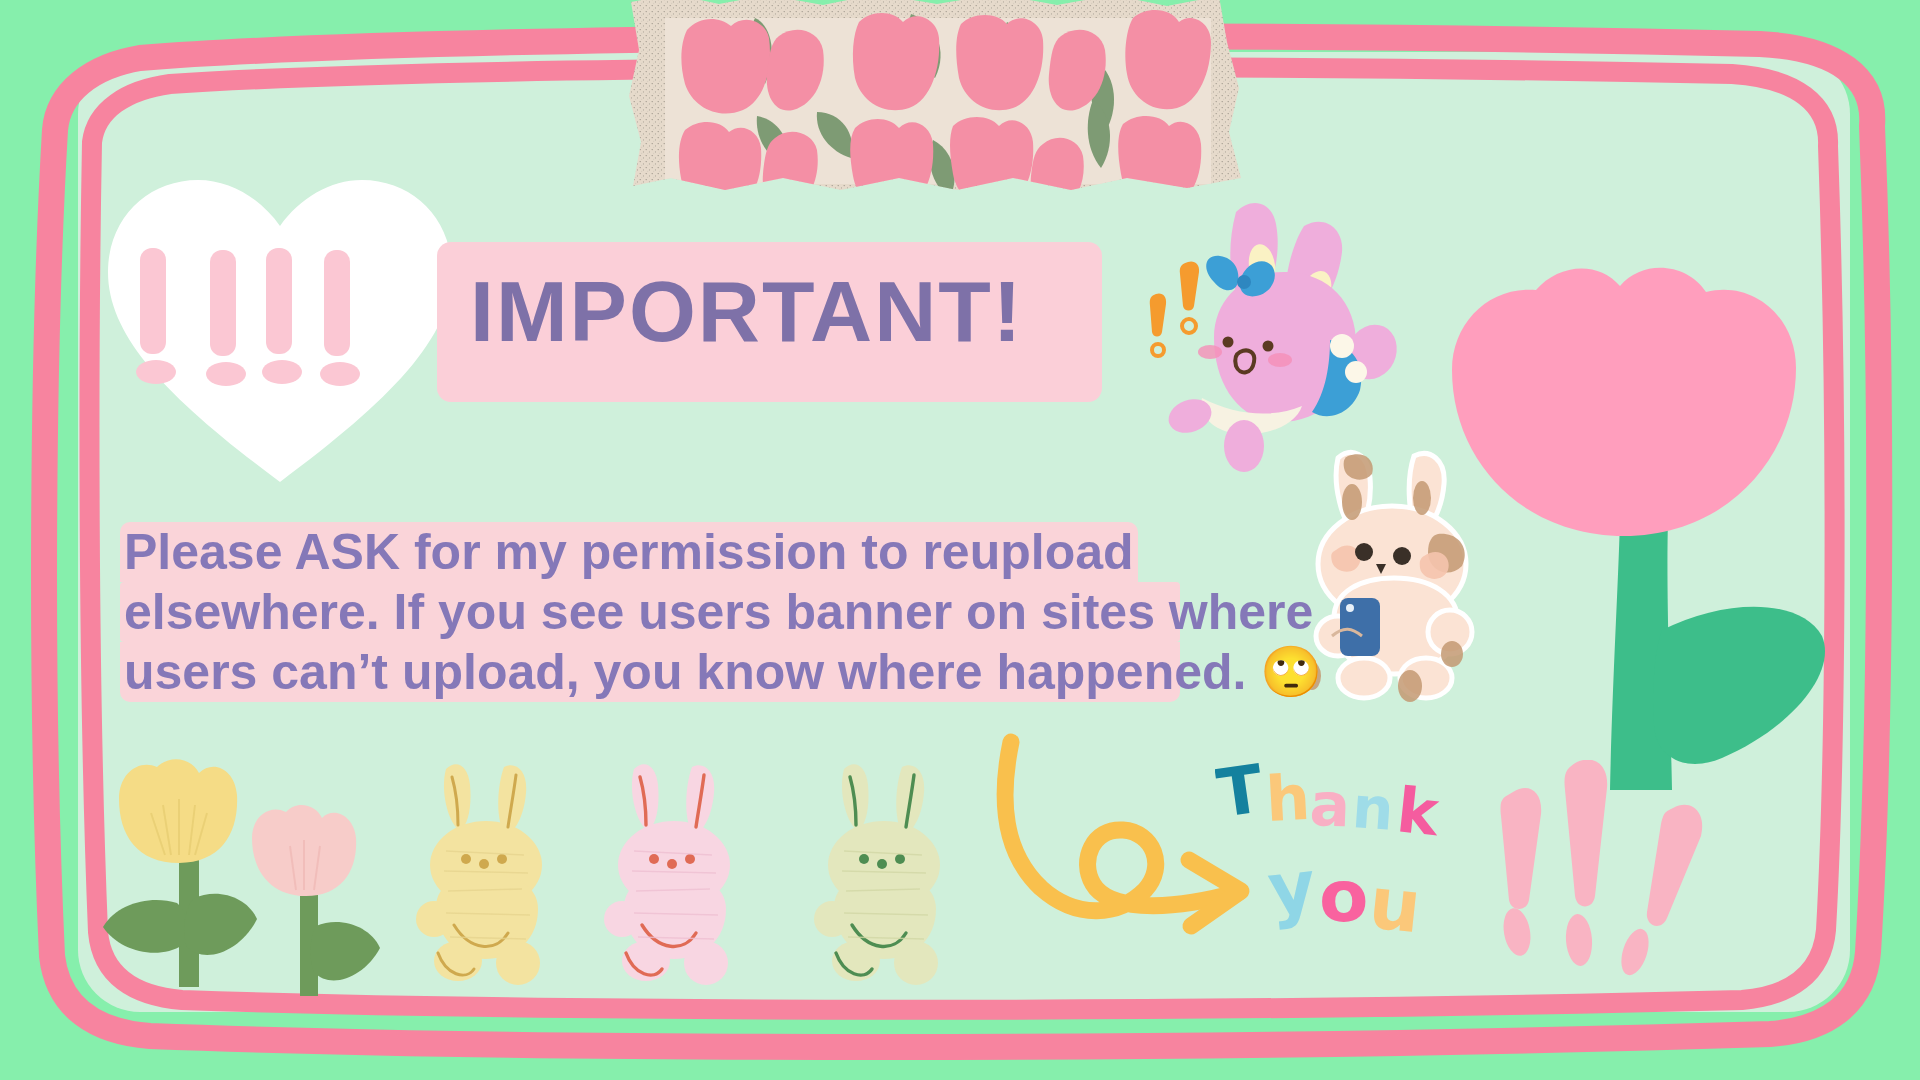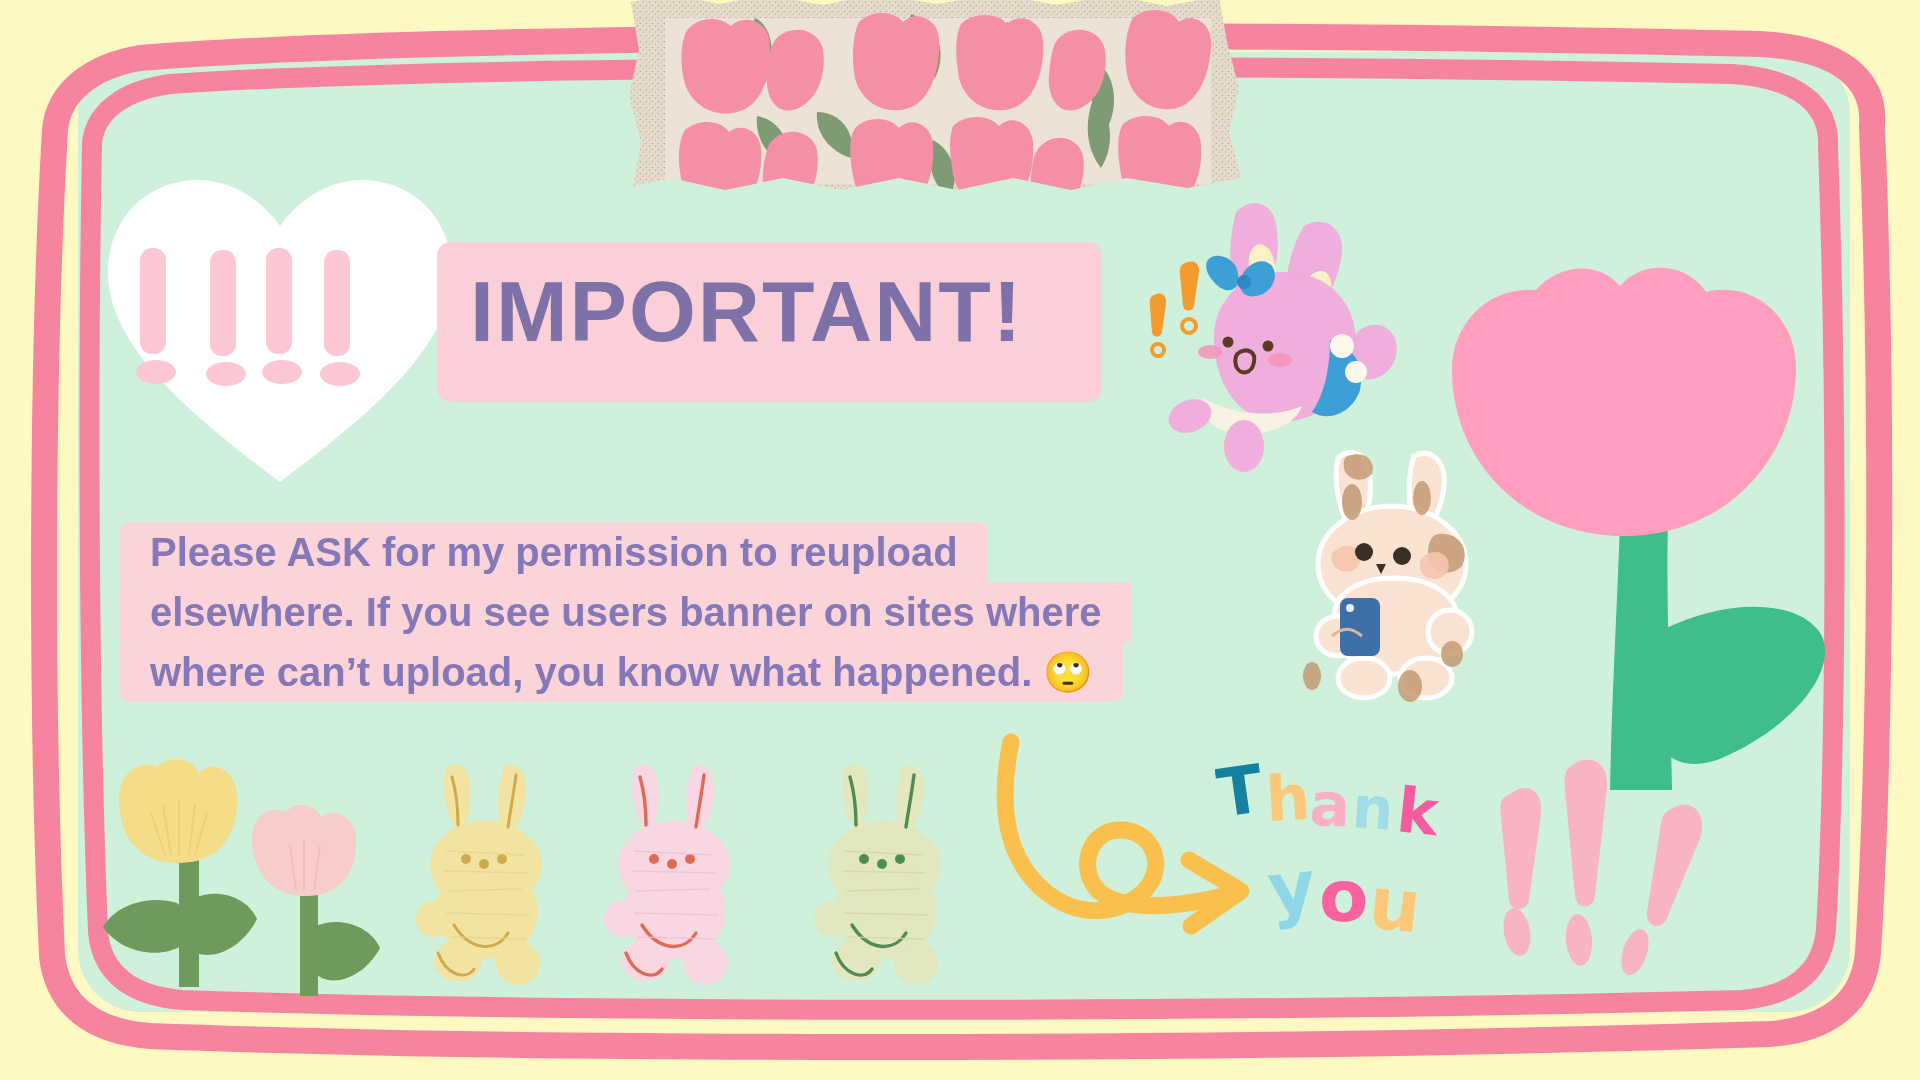--- a/index.html
+++ b/index.html
@@ -4,21 +4,21 @@
 <style>
   * { margin:0; padding:0; box-sizing:border-box; }
   html, body {
     width:1920px; height:1080px;
     overflow:hidden;
     font-family:"Liberation Sans", sans-serif;
   }
   #stage {
     position:relative;
     width:1920px; height:1080px;
-    background:#fef9c3;
+    background:#86efac;
   }
 
   
   .frame-svg { position:absolute; inset:0; width:1920px; height:1080px; }
 
   
   .card {
     position:absolute;
     left:78px; top:52px;
     width:1772px; height:960px;
@@ -59,24 +59,24 @@
   
   .body-band {
     position:absolute;
     left:120px; top:522px;
     width:1060px; height:200px;
   }
   .body-line {
     display:block;
     background:#FAD4D9;
     color:#8578B8;
-    font-size:40px;
+    font-size:50px;
     font-weight:bold;
     line-height:60px;
-    padding:0 30px;
+    padding:0 4px;
     width:max-content;
     max-width:1060px;
     white-space:nowrap;
     border-radius:4px;
   }
   .body-line.l1 { border-radius:10px 10px 0 0; }
   .body-line.l3 { border-radius:0 0 10px 10px; }
 
   
   .thankyou { position:absolute; left:1215px; top:755px; width:310px; height:200px; }
@@ -283,21 +283,21 @@
     <path d="M222,380 C286,348 360,348 382,386 C398,424 348,480 282,508
              C244,524 216,506 214,476 C212,436 214,402 222,380 Z" fill="#3DBE8A"></path>
 
     <path d="M12,120 C12,72 50,36 96,40 C118,14 158,10 180,36 C204,8 248,14 266,42
              C312,30 356,66 356,118 C356,208 286,286 184,286 C82,286 12,210 12,120 Z" fill="#FF9EBD"></path>
   </svg>
 
   <div class="body-band">
     <span class="body-line l1 nosel">Please ASK for my permission to reupload</span>
     <span class="body-line l2 nosel">elsewhere. If you see users banner on sites where</span>
-    <span class="body-line l3 nosel">where can’t upload, you know what happened. 🙄</span>
+    <span class="body-line l3 nosel">users can’t upload, you know where happened. 🙄</span>
   </div>
 
   <svg class="art" style="left:95px; top:755px; width:260px; height:245px;" viewBox="0 0 260 245">
     <path d="M84,96 L84,232 L104,232 L104,96 Z" fill="#6E9B5B"></path>
     <path d="M82,148 C56,140 22,148 8,172 C24,196 62,206 88,190 C96,178 92,156 82,148 Z" fill="#6E9B5B"></path>
     <path d="M98,144 C122,132 152,142 162,164 C146,196 110,210 92,192 C86,176 90,154 98,144 Z" fill="#6E9B5B"></path>
     <path d="M24,44 C24,18 44,4 62,12 C74,0 96,2 104,18 C118,4 140,14 142,40
              C144,78 126,108 84,108 C42,108 24,80 24,44 Z" fill="#F5DC86"></path>
     <g stroke="#E6CC70" stroke-width="2" fill="none" opacity="0.7">
       <path d="M84,44 L84,100"></path>

